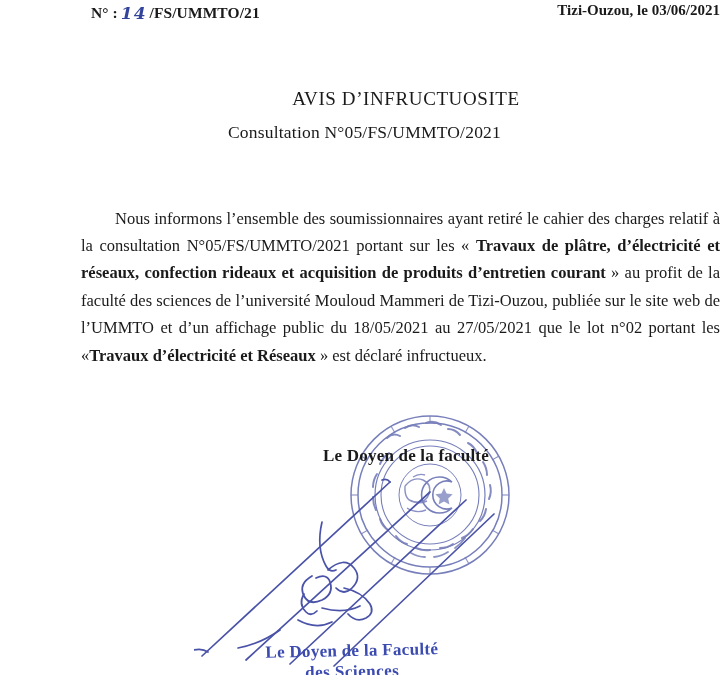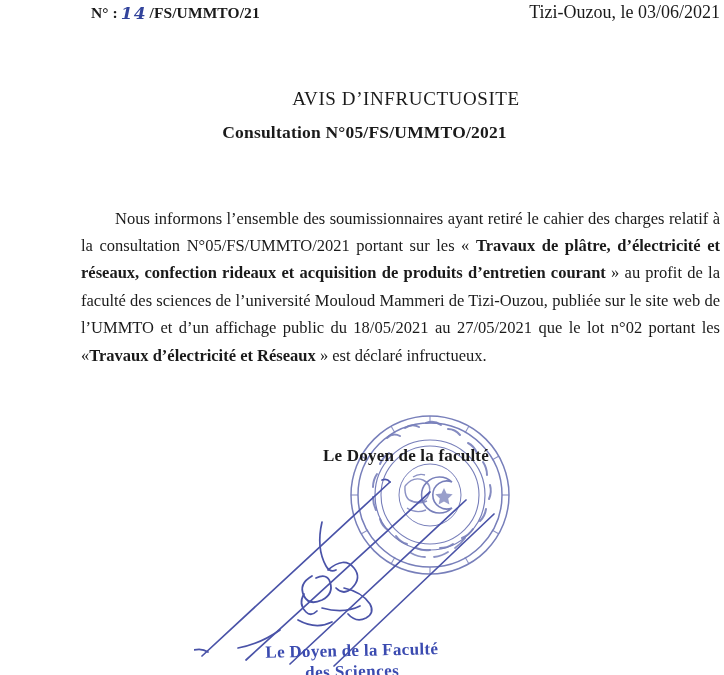--- a/index.html
+++ b/index.html
@@ -50,22 +50,22 @@
     font-size: 17px;
     padding: 0 3px;
     letter-spacing: 1px;
     position: relative;
     top: 1px;
   }
   .place-date {
     position: absolute;
     right: 48px;
     top: 0;
-    font-size: 18px;
-    font-weight: normal;
+    font-size: 15px;
+    font-weight: bold;
     white-space: nowrap;
   }
 
   
   .title-main {
     position: absolute;
     top: 88px;
     left: 0;
     width: 724px;
     text-align: center;
@@ -73,21 +73,21 @@
     font-weight: normal;
     letter-spacing: 0.6px;
   }
   .title-sub {
     position: absolute;
     top: 122px;
     left: 0;
     width: 641px;
     text-align: center;
     font-size: 17.5px;
-    font-weight: bold;
+    font-weight: normal;
     letter-spacing: 0.2px;
   }
 
   
   .body-text {
     position: absolute;
     top: 188px;
     left: 37px;
     width: 639px;
     font-size: 16.5px;

